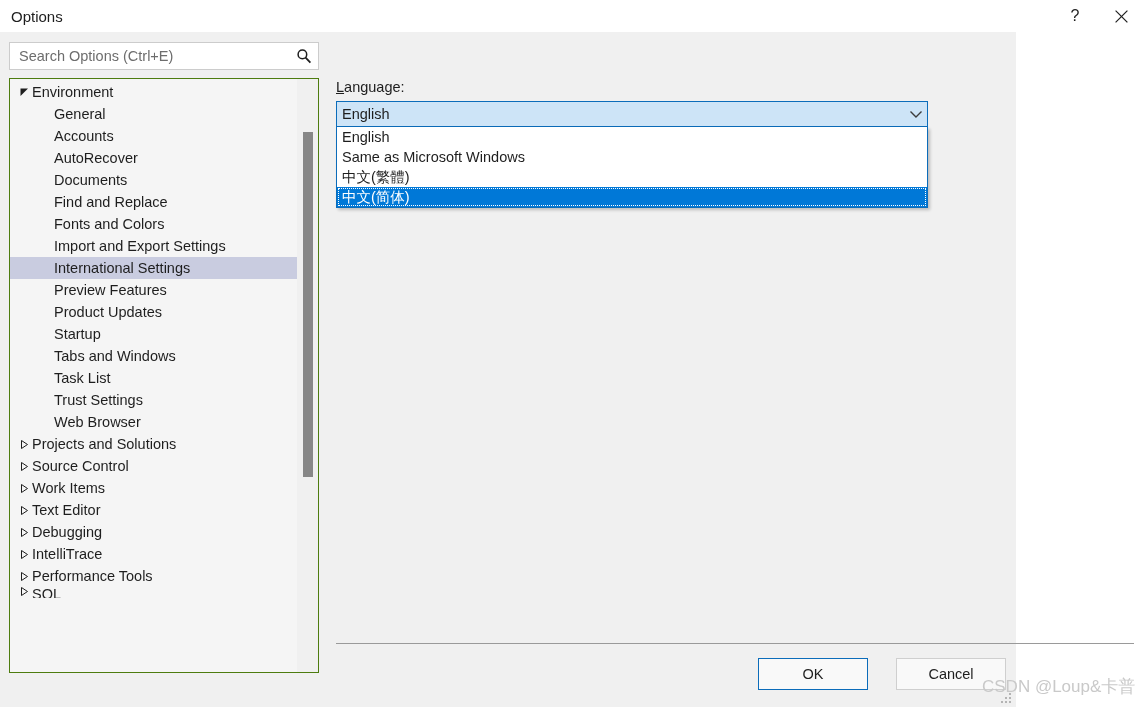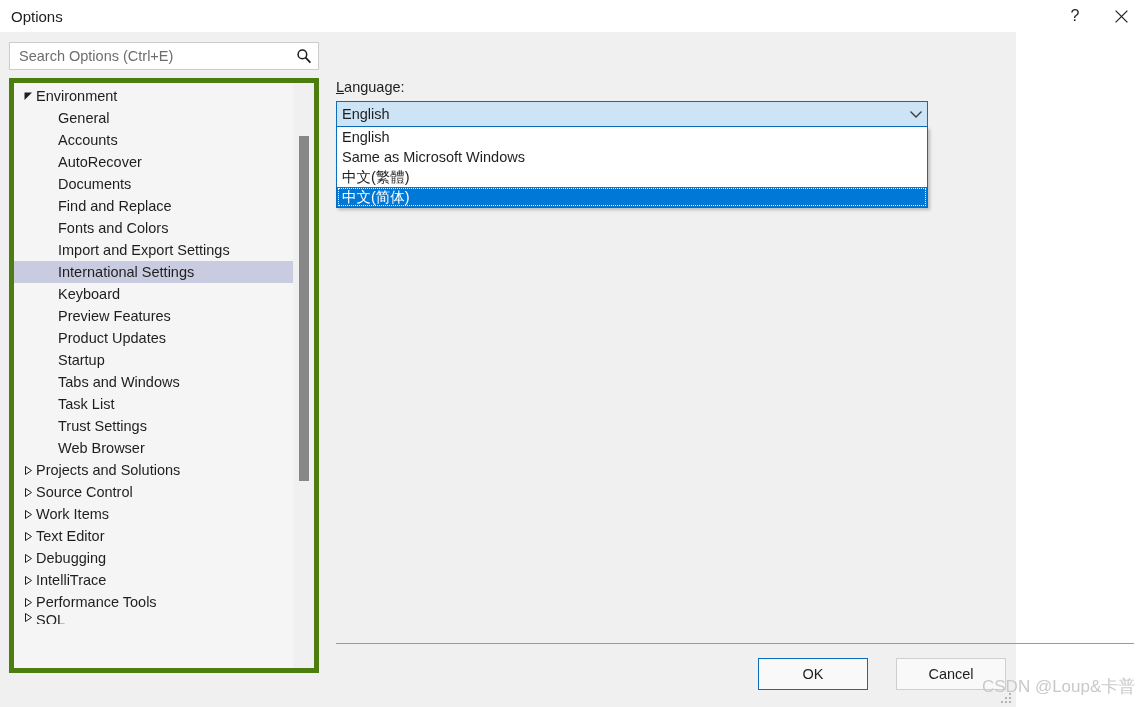--- a/index.html
+++ b/index.html
@@ -91,21 +91,21 @@
     justify-content: center;
     color: #1e1e1e;
   }
 
   #tree-panel {
     position: absolute;
     left: 9px; top: 46px;
     width: 310px;
     height: 595px;
     background: #f5f5f5;
-    border: 5px solid #4d7c0f;
+    border: 1px solid #4d7c0f;
     overflow: hidden;
   }
   #tree-list {
     position: absolute;
     left: 0; top: 0;
     width: 287px;
     height: 100%;
     padding-top: 2px;
   }
   .tree-row {
@@ -338,24 +338,20 @@
           <span class="expander"></span>
           <span class="label">Fonts and Colors</span>
         </div>
         <div class="tree-row child">
           <span class="expander"></span>
           <span class="label">Import and Export Settings</span>
         </div>
         <div class="tree-row child selected">
           <span class="expander"></span>
           <span class="label">International Settings</span>
-        </div>
-        <div class="tree-row child">
-          <span class="expander"></span>
-          <span class="label">Keyboard</span>
         </div>
         <div class="tree-row child">
           <span class="expander"></span>
           <span class="label">Preview Features</span>
         </div>
         <div class="tree-row child">
           <span class="expander"></span>
           <span class="label">Product Updates</span>
         </div>
         <div class="tree-row child">

